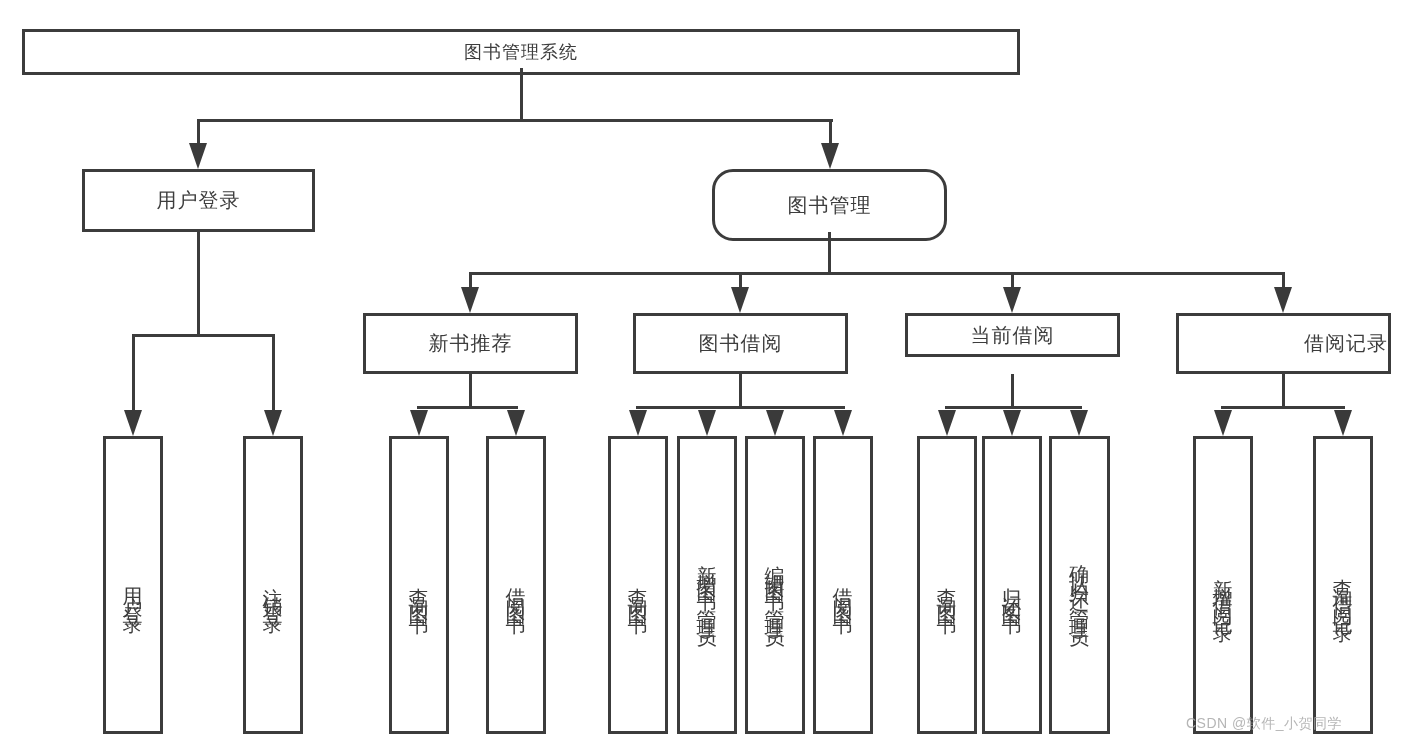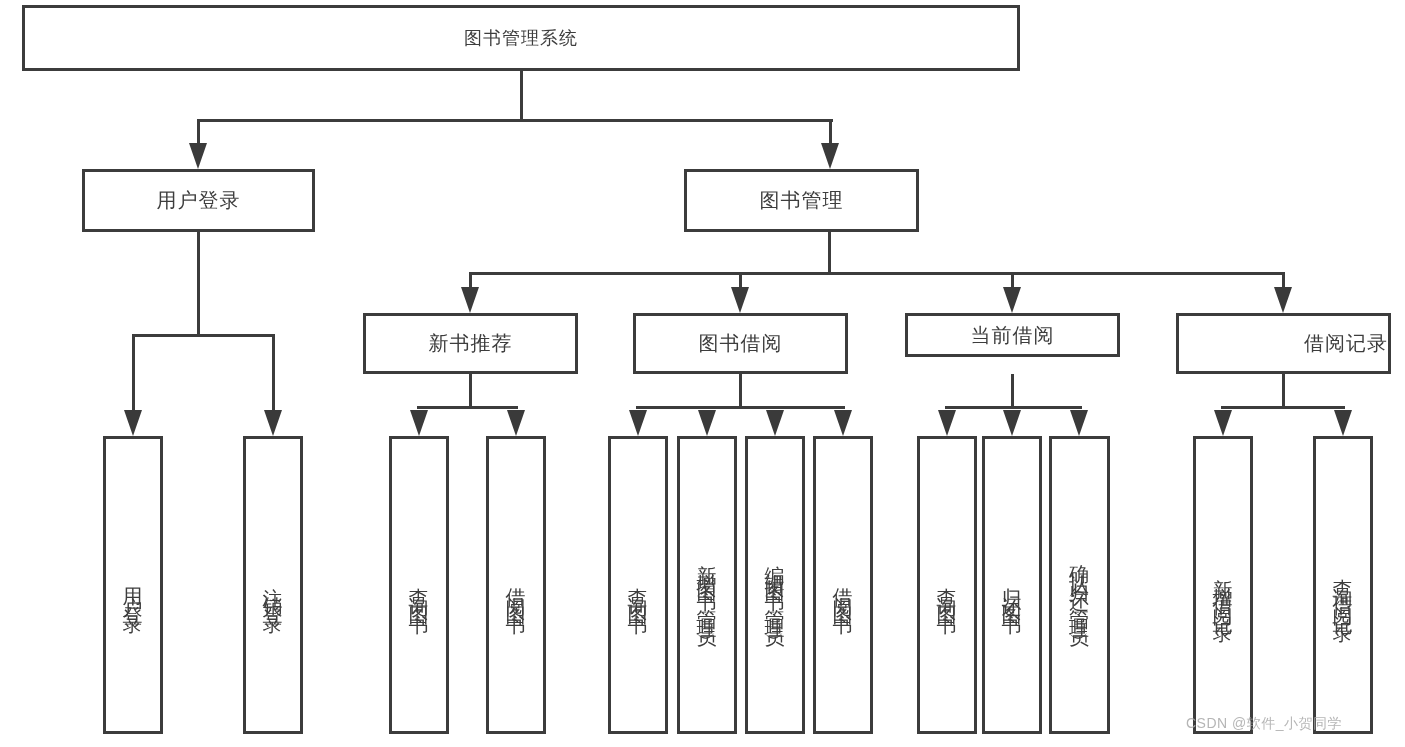--- a/index.html
+++ b/index.html
@@ -52,35 +52,35 @@
     letter-spacing:0.5px;
     z-index:5;
     white-space:nowrap;
   }
 </style>
 </head>
 <body>
 
 <div id="canvas">
 
-  <div class="hbox root-box" style="left:22px;top:5px;width:998px;height:66px;">
+  <div class="hbox root-box" style="left:22px;top:29px;width:998px;height:46px;">
     <span>图书管理系统</span>
   </div>
 
   <div class="line" style="left:520px;top:68px;width:3px;height:54px;"></div>
   <div class="line" style="left:197px;top:119px;width:636px;height:3px;"></div>
   <div class="line" style="left:197px;top:119px;width:3px;height:26px;"></div>
   <div class="line" style="left:829px;top:119px;width:3px;height:26px;"></div>
   <div class="arrow" style="left:189px;top:143px;"></div>
   <div class="arrow" style="left:821px;top:143px;"></div>
 
   <div class="hbox" style="left:82px;top:169px;width:233px;height:63px;">
     <span>用户登录</span>
   </div>
-  <div class="hbox" style="left:684px;top:169px;width:235px;height:63px;">
+  <div class="hbox" style="left:712px;top:169px;width:235px;height:72px;border-radius:21px;">
     <span>图书管理</span>
   </div>
 
   <div class="line" style="left:197px;top:232px;width:3px;height:105px;"></div>
   <div class="line" style="left:132px;top:334px;width:143px;height:3px;"></div>
   <div class="line" style="left:132px;top:334px;width:3px;height:78px;"></div>
   <div class="line" style="left:272px;top:334px;width:3px;height:78px;"></div>
   <div class="arrow" style="left:124px;top:410px;"></div>
   <div class="arrow" style="left:264px;top:410px;"></div>
 

